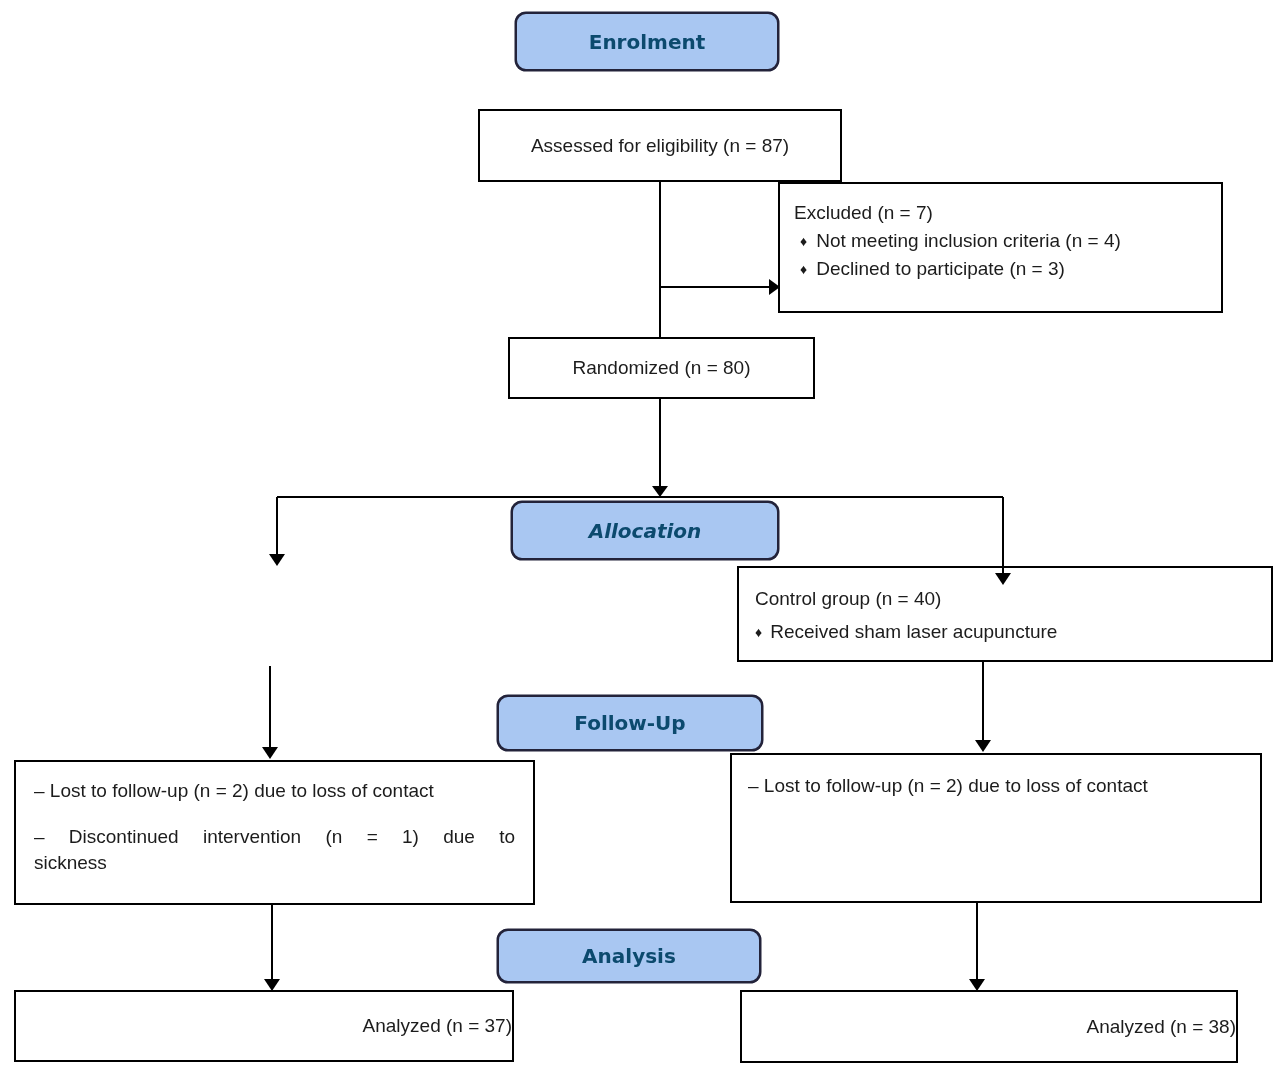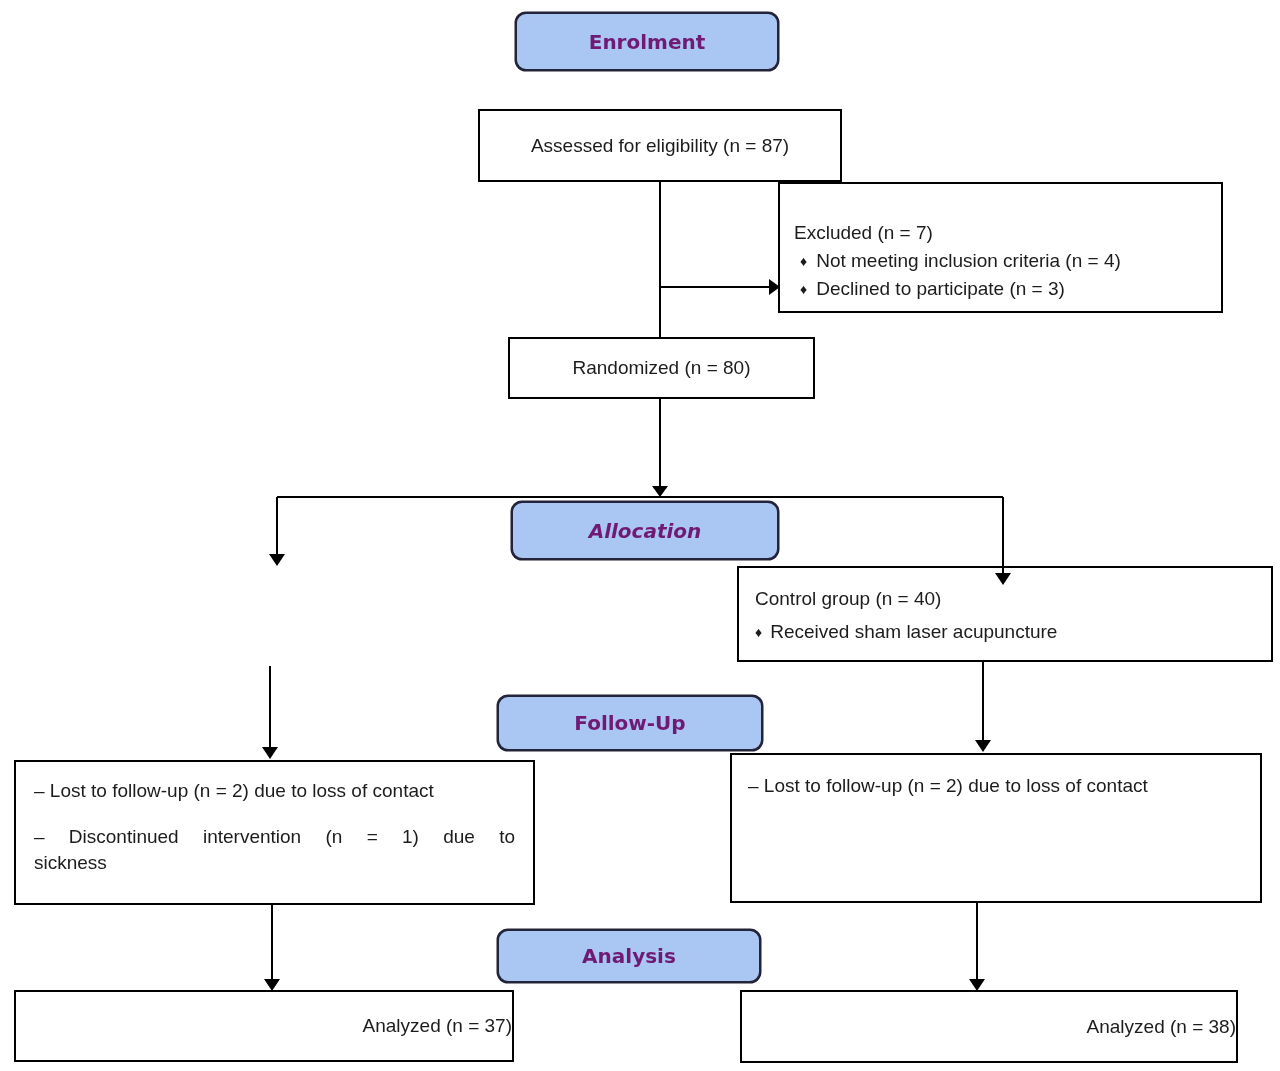--- a/index.html
+++ b/index.html
@@ -6,31 +6,31 @@
   .canvas {
     position:relative; width:1280px; height:1071px; background:#ffffff;
     font-family:"Liberation Sans", sans-serif; font-size:19px; color:#1c1c1c;
     overflow:hidden;
   }
   
   .phase {
     position:absolute; z-index:3;
     background:#a9c7f2; border:2.5px solid #23233a; border-radius:11px;
     display:flex; align-items:center; justify-content:center;
-    font-family:"DejaVu Sans", sans-serif; font-weight:bold; font-size:20px; color:#701a75;
+    font-family:"DejaVu Sans", sans-serif; font-weight:bold; font-size:20px; color:#0c4a6e;
     box-shadow:0 0 0 0.5px #23233a;
   }
   
   .pbox {
     position:absolute; z-index:1;
     background:#ffffff; border:2px solid #000000; box-sizing:border-box;
   }
   .center-text { display:flex; align-items:center; justify-content:center; text-align:center; }
   .pad { padding:14px 18px; }
-  .title-line { line-height:28px;margin-top:20px; }
+  .title-line { line-height:28px; }
   .bullet-row { line-height:28px; padding-left:6px; }
   .bullet-row .diamond { font-size:14px; vertical-align:1px; padding-right:9px; }
   .group-title { line-height:30px; }
   .group-bullet { line-height:30px; margin-top:3px; }
   .group-bullet .diamond { font-size:14px; vertical-align:1px; padding-right:8px; }
   .fu-line { line-height:26px; }
   .fu-item2 { margin-top:20px; }
   .justify-line { text-align:justify; text-align-last:justify; line-height:26px; }
   .analyzed-text { display:flex; align-items:center; padding-left:8px;justify-content:flex-end; }
   svg.connectors { position:absolute; left:0; top:0; z-index:2; pointer-events:none; }

